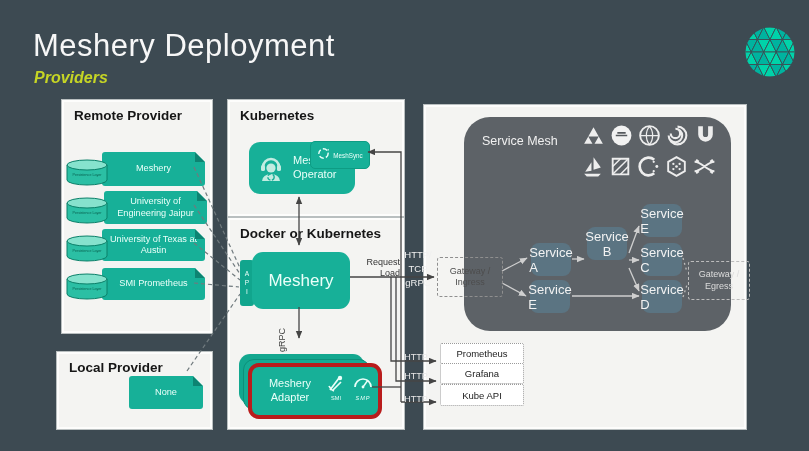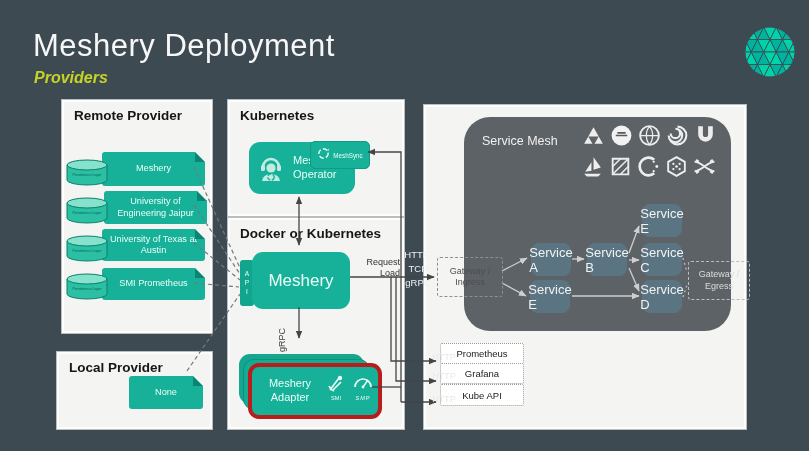--- a/index.html
+++ b/index.html
@@ -27,21 +27,21 @@
   .round{border-radius:11px;}
 
   
   .svc{position:absolute;width:40px;height:33px;background:#5b7482;border-radius:8px;color:#f2f2f2;
        font-size:13px;display:flex;align-items:center;justify-content:center;z-index:3;}
   .gatebox{position:absolute;border:1.6px dashed #8f8f8f;border-radius:3px;font-size:9px;
            display:flex;align-items:center;justify-content:center;text-align:center;z-index:3;line-height:1.25;}
   .telebox{position:absolute;left:440px;width:82px;height:19px;background:#fff;
            border:1.6px dotted #9a9a9a;border-radius:2px;color:#222;font-size:9.5px;
            display:flex;align-items:center;justify-content:center;z-index:3;}
-  .httplbl{position:absolute;left:400px;width:32px;text-align:center;color:#e8e8e8;font-size:9px;z-index:3;padding-left:28px;}
+  .httplbl{position:absolute;left:400px;width:32px;text-align:center;color:#e8e8e8;font-size:9px;z-index:3;}
 
   .overlay{position:absolute;left:0;top:0;z-index:2;pointer-events:none;}
 
   .cylwrap{position:absolute;left:2px;width:42px;height:28px;}
   svg text{font-family:"Liberation Sans",sans-serif;}
 </style>
 </head>
 <body>
 
 <div class="stage">
@@ -274,21 +274,21 @@
           <circle cx="15" cy="14.5" r="1.1" fill="#ededed"></circle>
         </svg>
       <svg width="25" height="25" viewBox="0 0 24 24" fill="none" stroke="#ededed">
           <path d="M2.5 7.5 C9 7.5 15 16.5 21.5 16.5 M2.5 16.5 C9 16.5 15 7.5 21.5 7.5 M4 5.5 l2.5 2 M4 18.5 l2.5 -2 M20 5.5 l-2.5 2 M20 18.5 l-2.5 -2" stroke-width="2"></path>
         </svg>
     </div>
   </div>
 
   <div class="svc" style="left:531px;top:243px;">Service A</div>
   <div class="svc" style="left:530px;top:280px;">Service E</div>
-  <div class="svc" style="left:587px;top:243px;">Service B</div>
+  <div class="svc" style="left:587px;top:227px;text-align:center;">Service B</div>
   <div class="svc" style="left:642px;top:204px;">Service E</div>
   <div class="svc" style="left:642px;top:243px;">Service C</div>
   <div class="svc" style="left:642px;top:280px;">Service D</div>
 
   <div class="gatebox preline" style="left:437px;top:257px;width:64px;height:38px;color:#4d4d4d;">Gateway /
 Ingress</div>
   <div class="gatebox preline" style="left:688px;top:261px;width:60px;height:37px;color:#dcdcdc;border-color:#bcbcbc;">Gateway /
 Egress</div>
 
   <div class="telebox" style="top:343px;">Prometheus</div>

